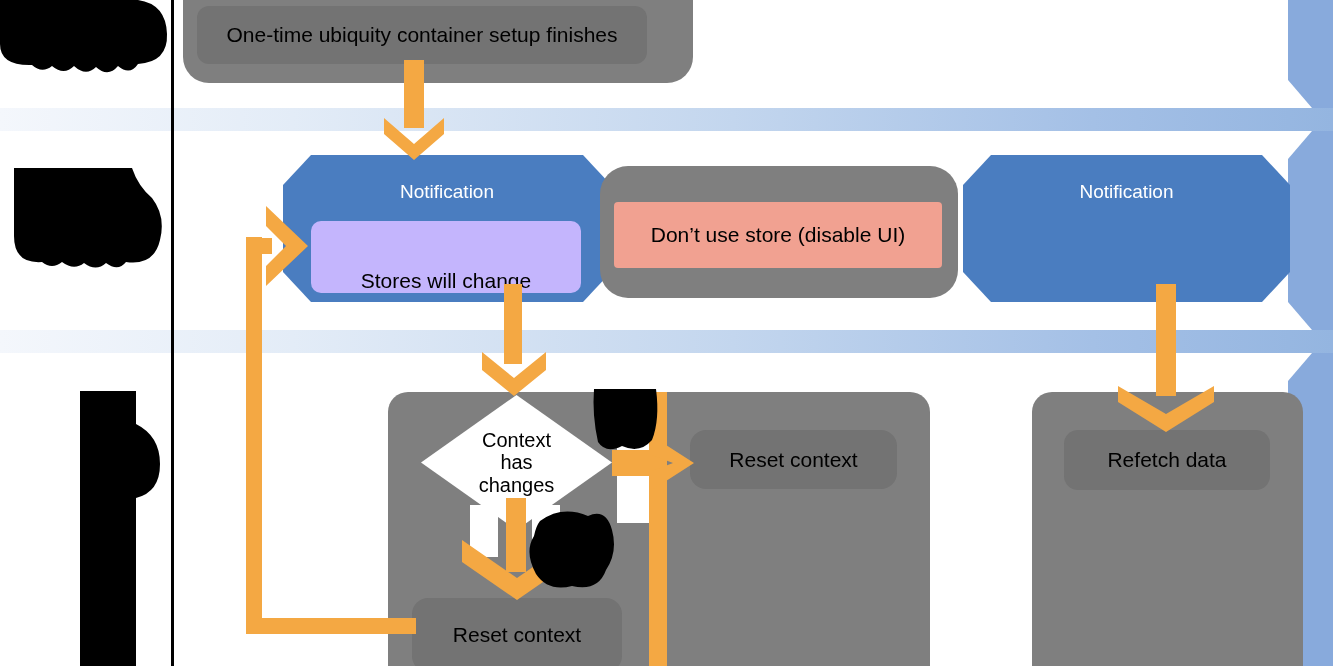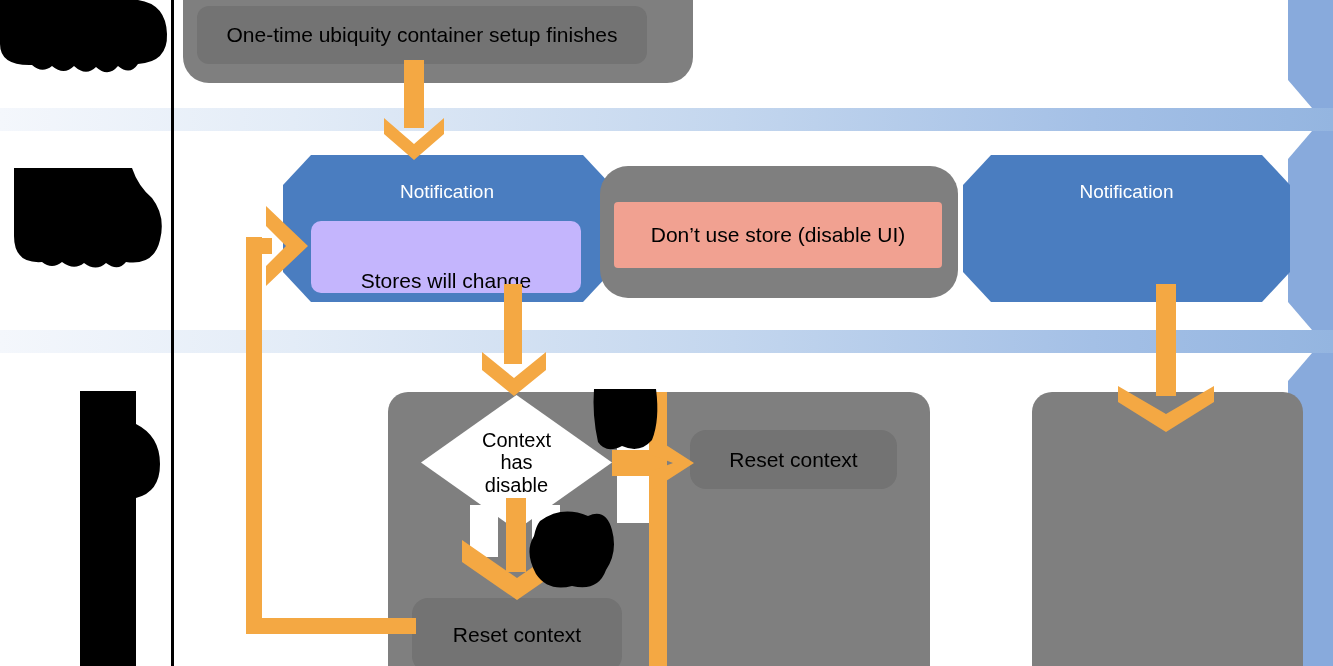--- a/index.html
+++ b/index.html
@@ -83,30 +83,33 @@
   </div>
 
   <div class="abs notif notif2">
     <div class="notif-title">Notification</div>
   </div>
 
   <div class="abs gray container-a"></div>
   <div class="abs diamond">
     <span>Context</span>
     <span>has</span>
-    <span>disable</span>
+    <span>changes</span>
   </div>
   <div class="abs leaf green reset-green">
     <span>Reset context</span>
   </div>
   <div class="abs leaf green save-green">
     <span>Reset context</span>
   </div>
 
   <div class="abs gray container-b"></div>
+  <div class="abs leaf green refetch-green">
+    <span>Refetch data</span>
+  </div>
 
   <svg class="abs overlay" width="1333" height="666" viewBox="0 0 1333 666">
 
     <rect x="404" y="60" width="20" height="68" fill="#f4a843"></rect>
     <polygon points="384,118 414,144 444,118 444,134 414,160 384,134" fill="#f4a843"></polygon>
 
     <rect x="504" y="284" width="18" height="80" fill="#f4a843"></rect>
     <polygon points="482,352 514,378 546,352 546,370 514,396 482,370" fill="#f4a843"></polygon>
 
     <rect x="1156" y="284" width="20" height="112" fill="#f4a843"></rect>

